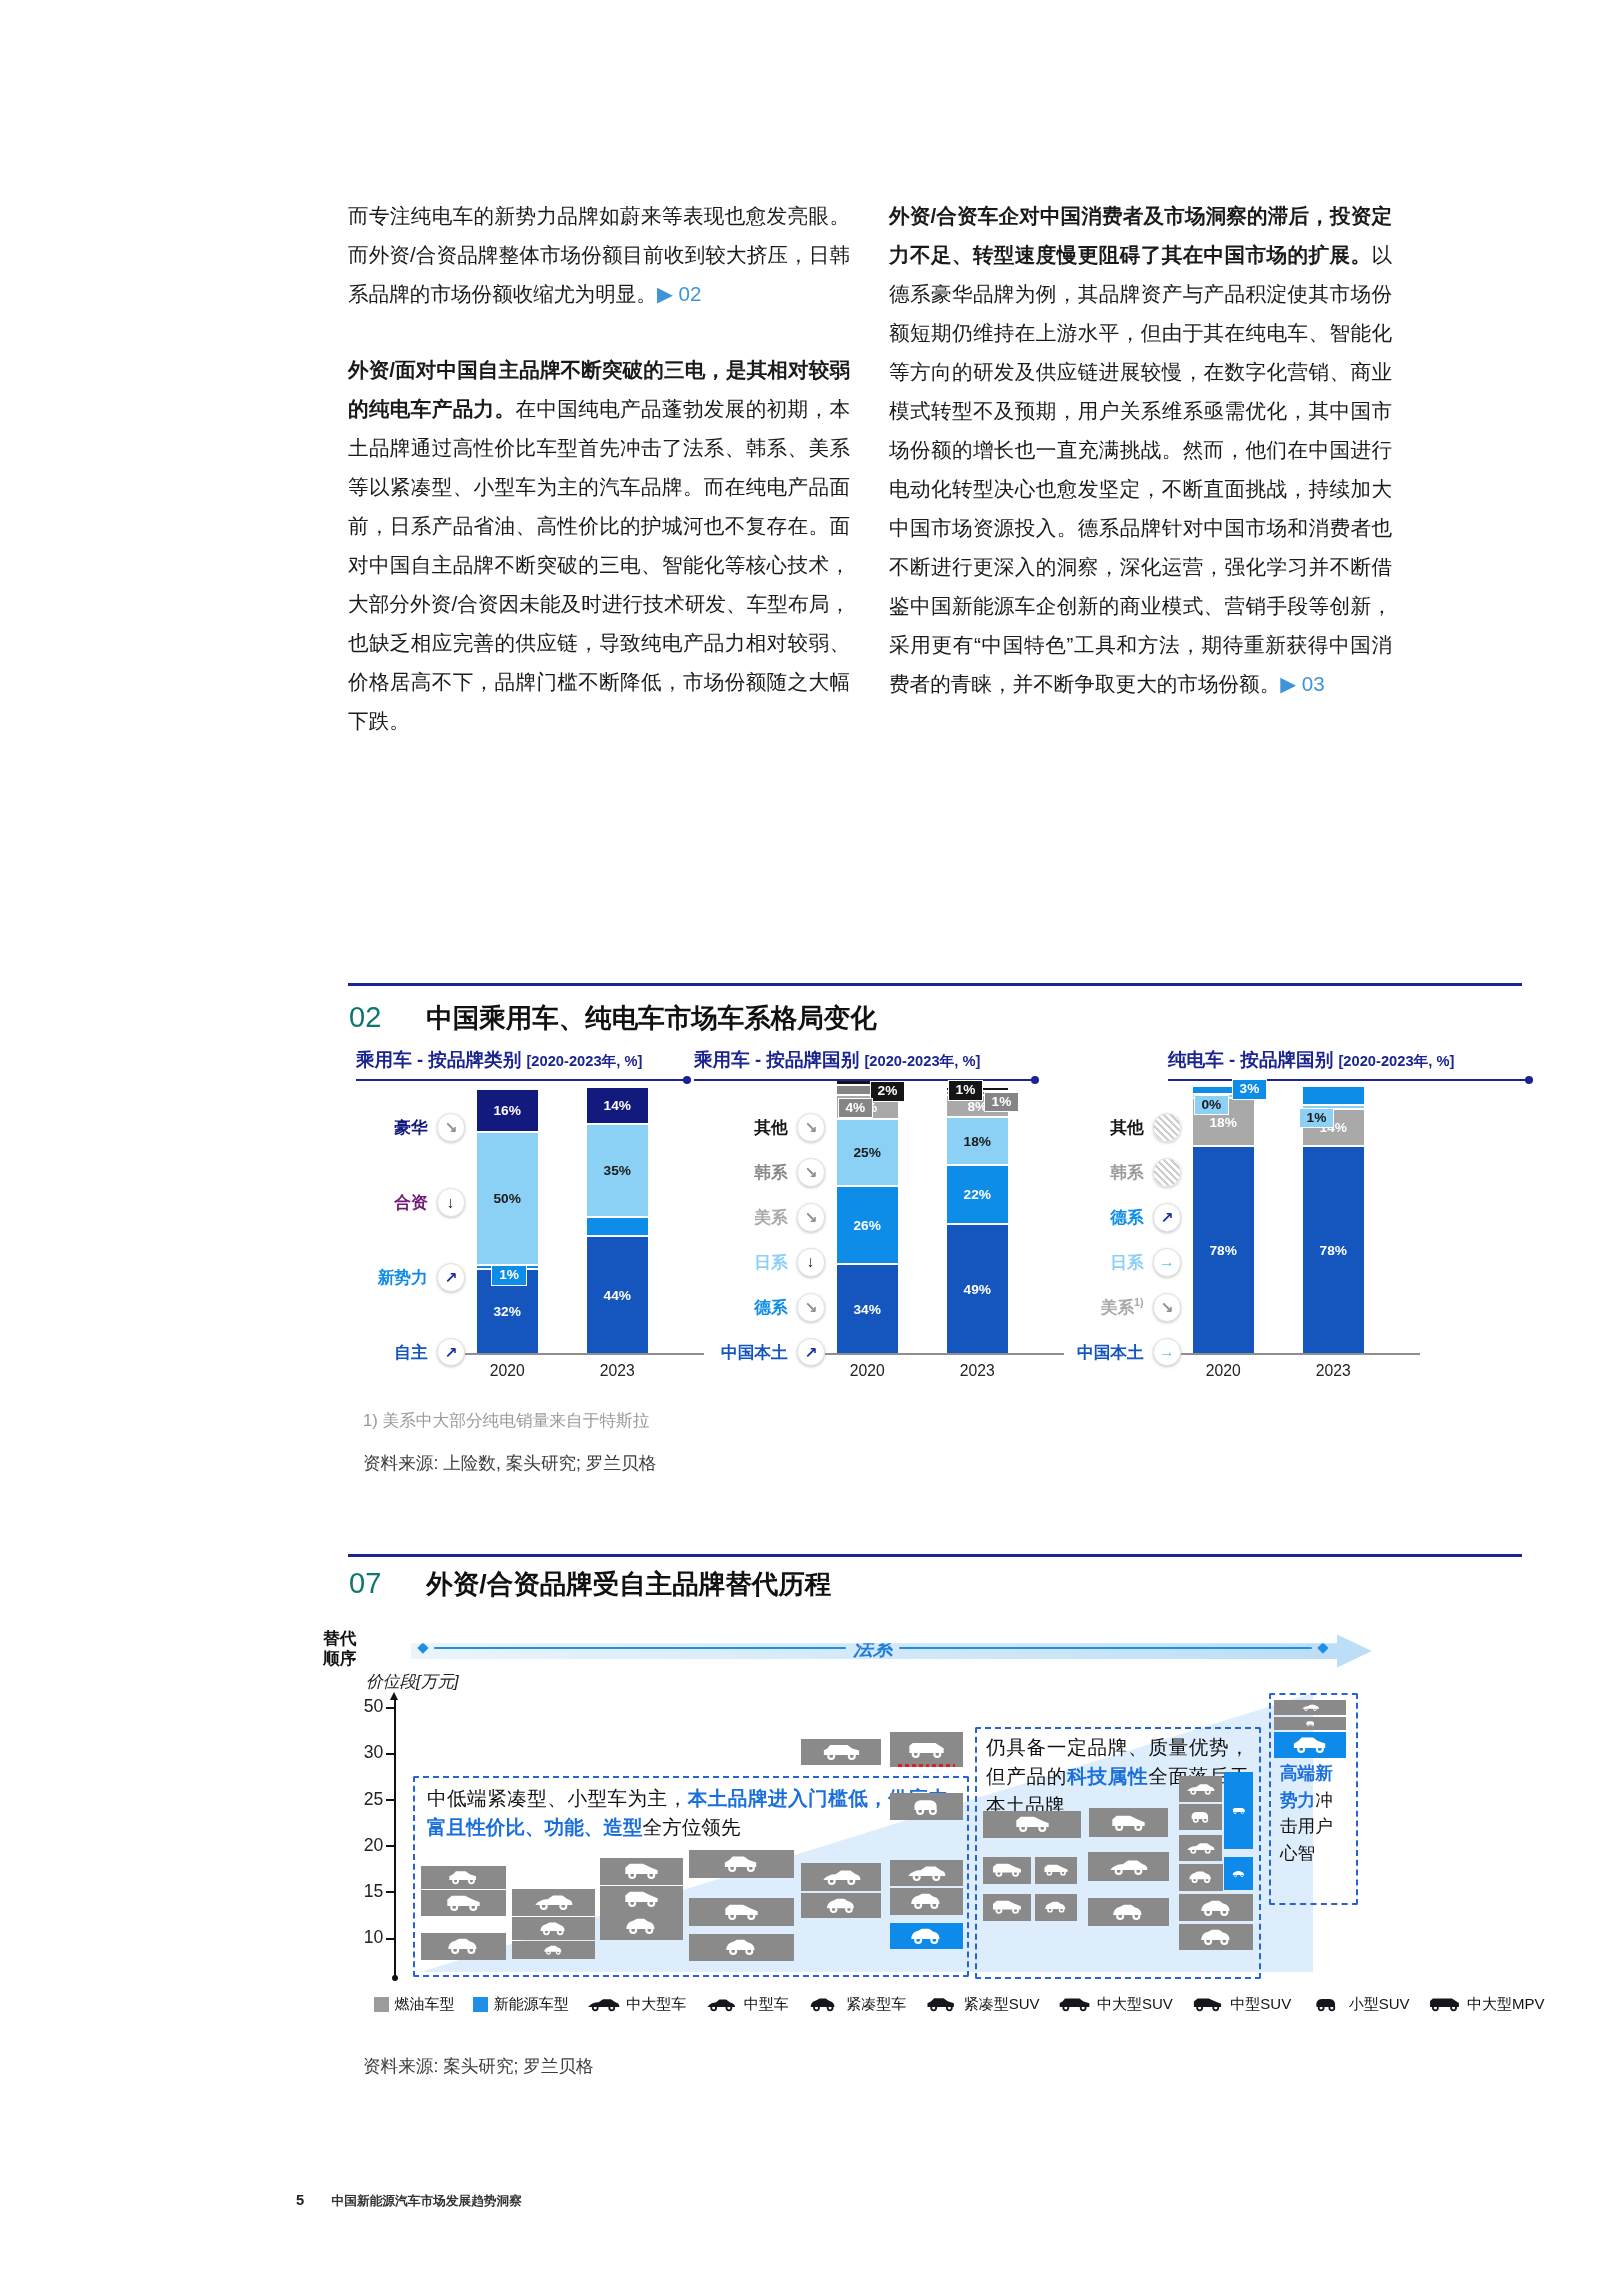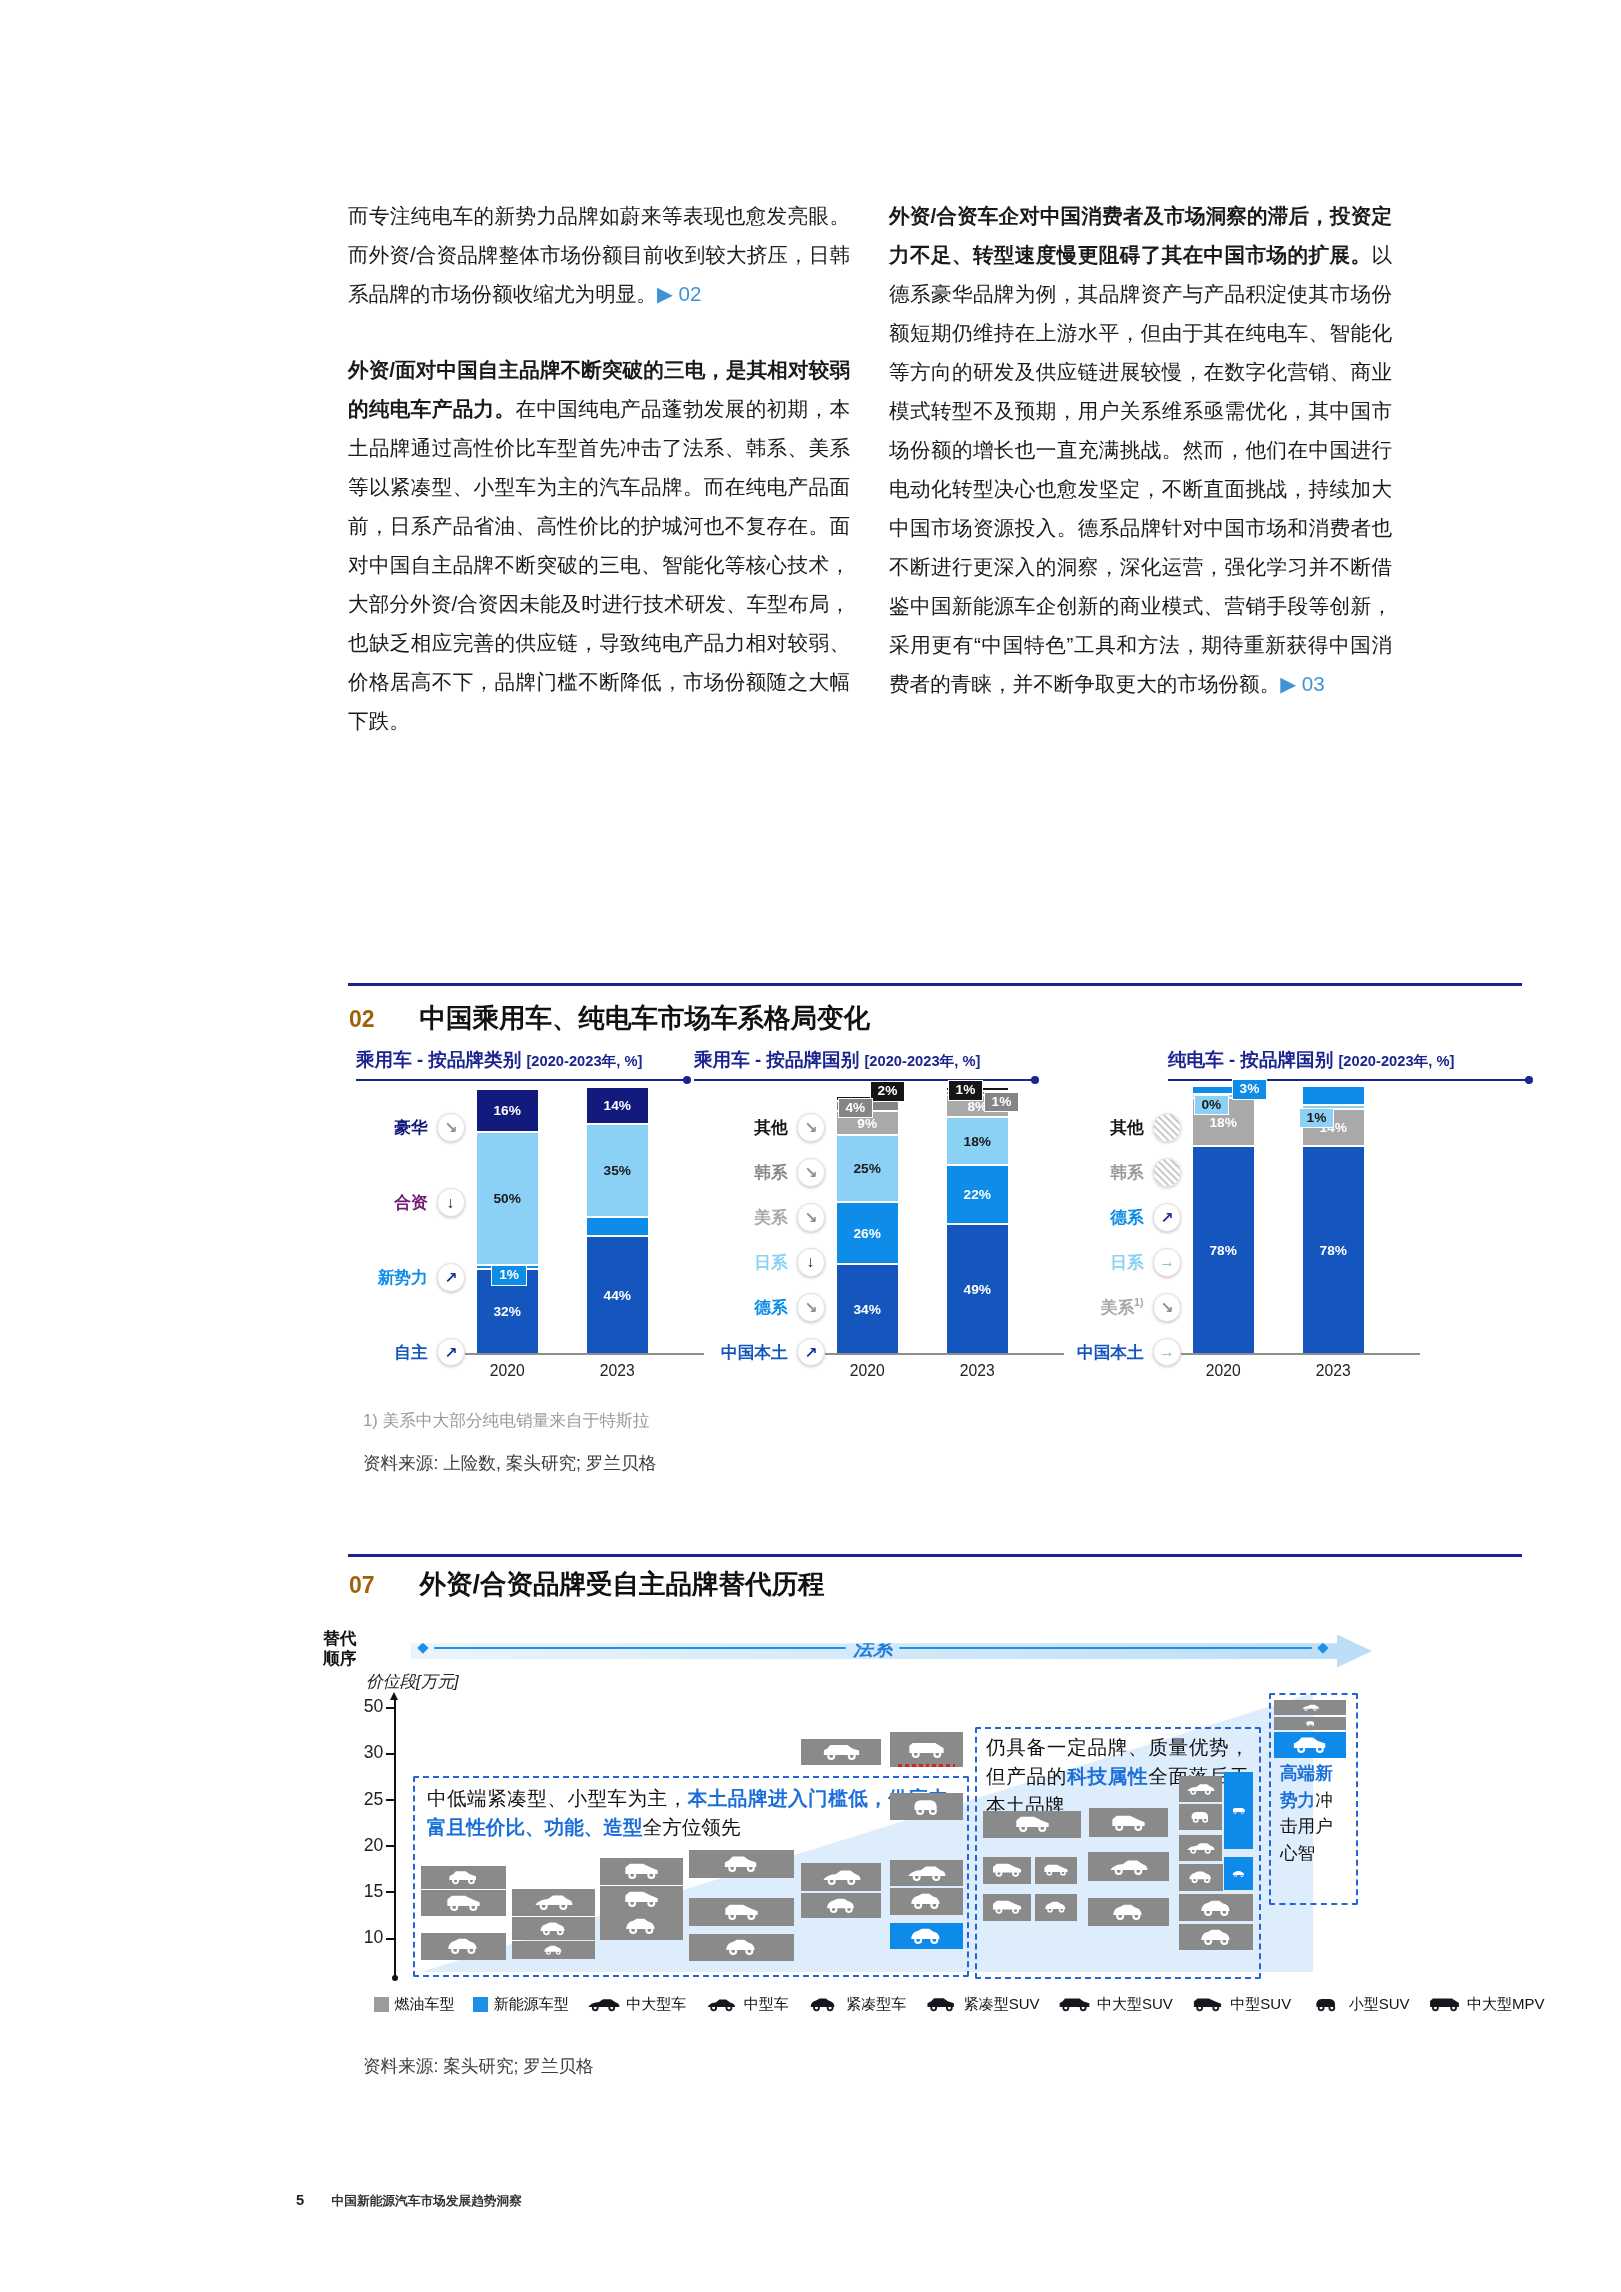--- a/index.html
+++ b/index.html
@@ -10,21 +10,21 @@
   .col p{margin:0 0 37px 0;font-size:20.6px;line-height:39px;text-align:justify;}
   #intro-left{left:348px;width:502px;}
   #intro-right{left:889px;width:503px;}
   .run-k{font-weight:400;}
   .run-B{font-weight:700;}
   .run-m{color:#3F94D8;font-weight:400;white-space:nowrap;}
   .run-b{color:#1B6FDB;}
   
   .rule{position:absolute;left:348px;width:1174px;height:2.9px;background:#1B2490;}
   .fig-head{position:absolute;display:flex;align-items:baseline;gap:45px;}
-  .fig-num{font-size:23px;font-weight:700;color:#a16207;}
+  .fig-num{font-size:29px;font-weight:400;color:#0f766e;}
   .fig-title{font-size:26.5px;font-weight:700;color:#111;}
   
   .ct{position:absolute;border-bottom:2.9px solid #1B2490;padding-bottom:5.9px;white-space:nowrap;margin-left:8px;}
   .ct .ct-main{font-size:18.6px;font-weight:700;color:#1B2490;}
   .ct .ct-brk{font-size:14.7px;font-weight:700;color:#1B2490;}
   .ct .ct-dot{position:absolute;right:-2px;bottom:-4.9px;width:7.8px;height:7.8px;border-radius:50%;background:#1B2490;}
   
   .chart{position:absolute;top:1086px;display:flex;}
   .lgcol{display:flex;flex-direction:column;justify-content:space-between;height:253px;padding:11.8px 0 15.7px 0;margin-top:15.7px;}
   .lgrow{display:flex;align-items:center;justify-content:flex-end;gap:8.8px;}
@@ -234,21 +234,21 @@
         <div class="axisline"></div>
         <div class="bar" style="left: 3.9px;">
           <div class="seg" style="height: 2.9px; background: rgb(21, 21, 21);"></div>
           <div class="seg" style="height: 8.8px; background: rgb(133, 133, 133);"></div>
           <div class="seg" style="height: 21.6px; background: rgb(169, 169, 169);">
             <span class="seg-label" style="color: rgb(255, 255, 255);">9%</span>
           </div>
           <div class="seg" style="height: 65px; background: rgb(139, 208, 245);">
             <span class="seg-label" style="color: rgb(26, 26, 26);">25%</span>
           </div>
-          <div class="seg" style="height: 60px; background: rgb(13, 140, 232);">
+          <div class="seg" style="height: 76px; background: rgb(13, 140, 232);">
             <span class="seg-label" style="color: rgb(255, 255, 255);">26%</span>
           </div>
           <div class="seg" style="height: 88px; background: rgb(20, 86, 190);">
             <span class="seg-label" style="color: rgb(255, 255, 255);">34%</span>
           </div>
         </div>
         <div class="year" style="left: 3.9px;">2020</div>
         <div class="bar" style="left: 114px;">
           <div class="seg" style="height: 2px; background: rgb(21, 21, 21);"></div>
           <div class="seg" style="height: 2px; background: rgb(133, 133, 133);"></div>

